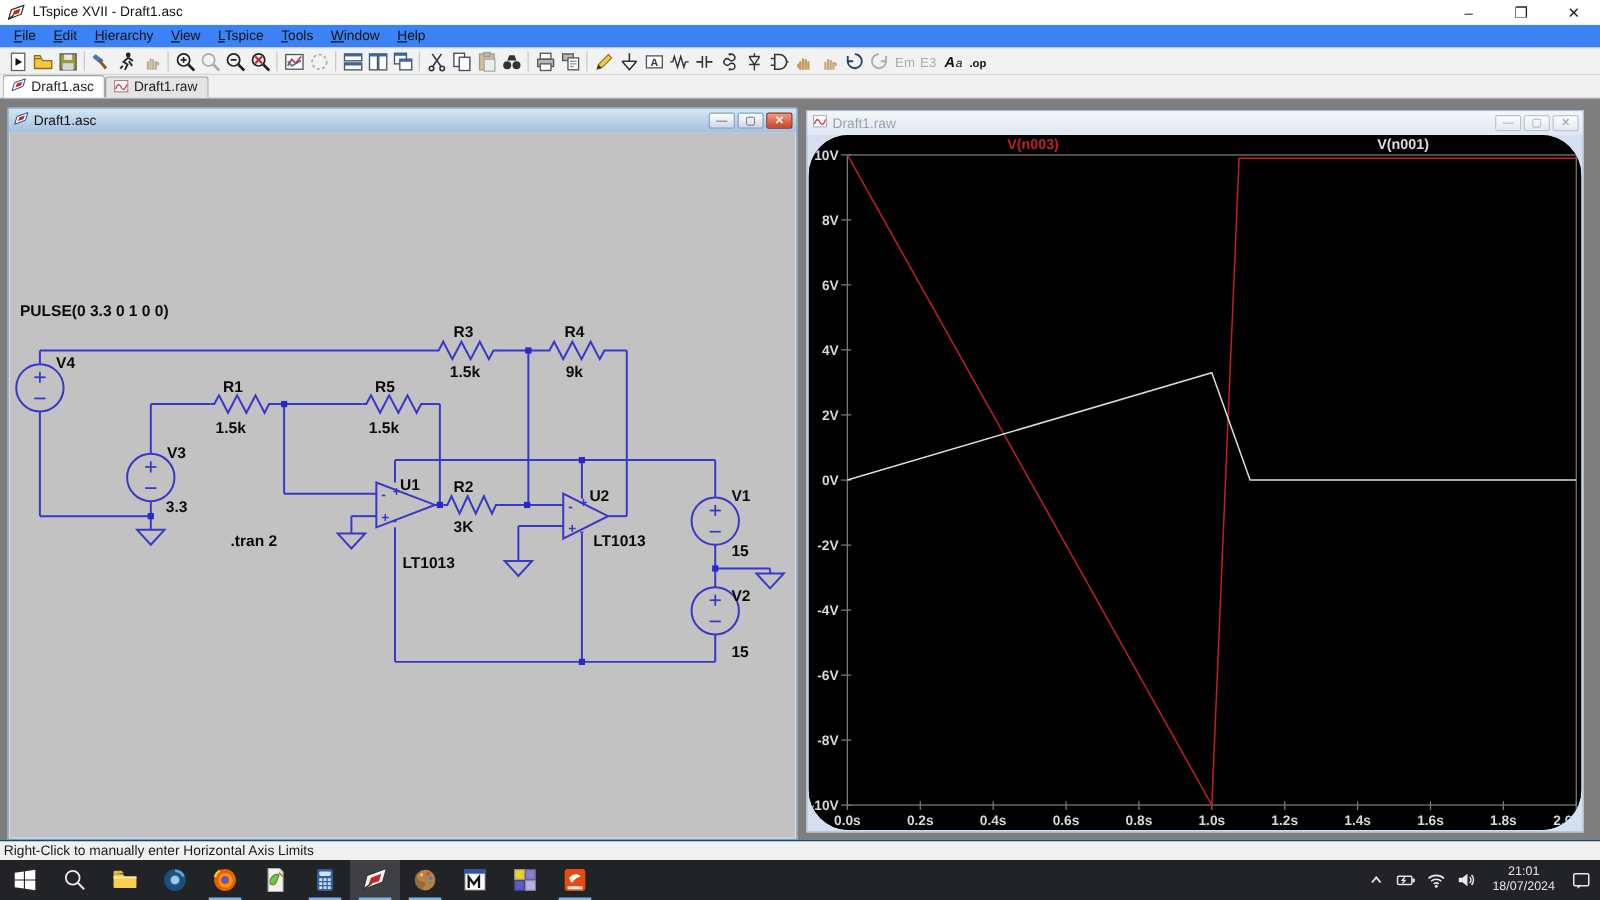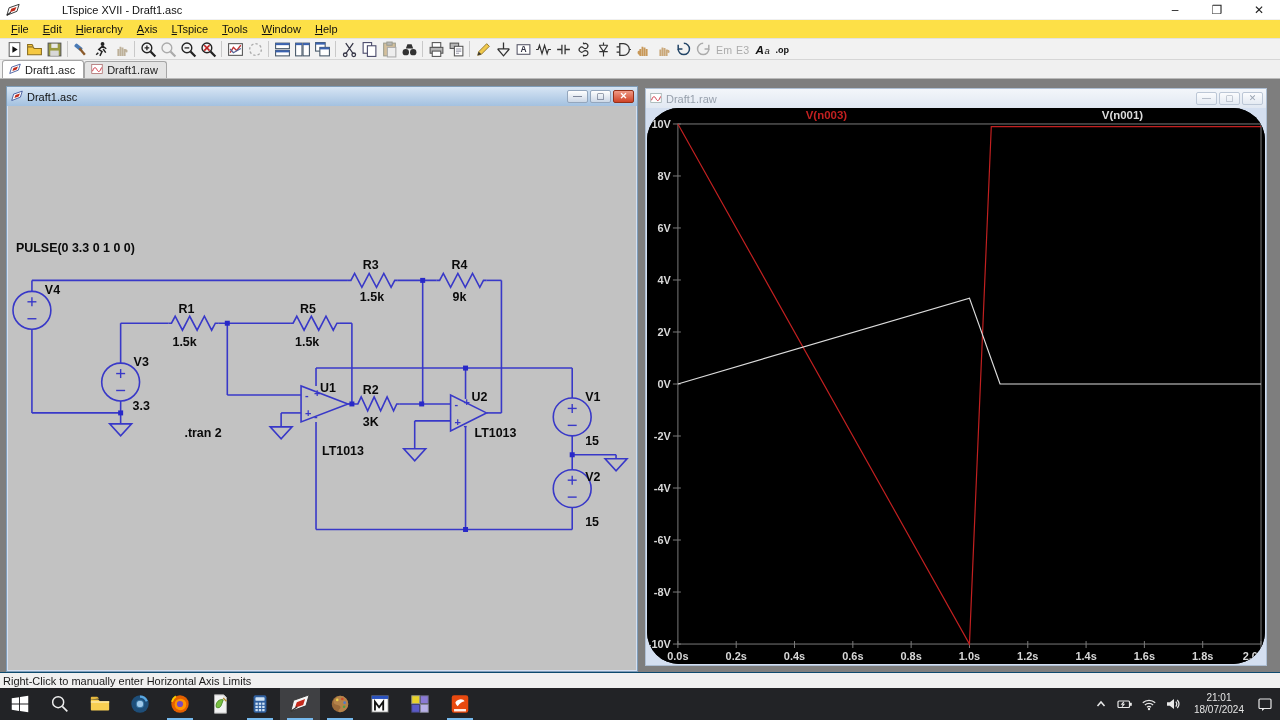--- a/index.html
+++ b/index.html
@@ -1,24 +1,24 @@
 <!DOCTYPE html>
 <html><head>
 <meta charset="utf-8">
 <style>
   html,body{margin:0;padding:0;background:#555;}
   *{box-sizing:border-box;font-family:"Liberation Sans",sans-serif;}
   #root{position:relative;width:1280px;height:720px;background:#808080;overflow:hidden;}
 
   
-  .titlebar{position:absolute;left:0;top:0;width:1280px;height:20px;background:#ffffff;display:flex;align-items:center;font-size:11px;color:#111;border-bottom:1px solid #f0f0f0;gap:36px;}
+  .titlebar{position:absolute;left:0;top:0;width:1280px;height:20px;background:#ffffff;display:flex;align-items:center;font-size:11px;color:#111;border-bottom:1px solid #f0f0f0;}
   .titlebar .appicon{margin:0 6px 0 6px;display:flex;}
   .win-controls{margin-left:auto;display:flex;height:100%;}
   .win-controls span{width:42px;text-align:center;font-size:12px;line-height:20px;color:#222;}
-  .menubar{position:absolute;left:0;top:20px;width:1280px;height:18px;background:#fde047;display:flex;align-items:center;font-size:11px;color:#111;padding-left:4px;}
+  .menubar{position:absolute;left:0;top:20px;width:1280px;height:18px;background:#3b82f6;display:flex;align-items:center;font-size:11px;color:#111;padding-left:4px;}
   .menu-item{display:inline-block;padding:2px 7px;}
   .menu-item::first-letter{text-decoration:underline;}
   .toolbar{position:absolute;left:0;top:38px;width:1280px;height:22px;background:#f2f2f2;border-top:1px solid #e2e2e2;border-bottom:1px solid #d6d6d6;display:flex;align-items:center;padding-left:4px;}
   .tbtn{width:20px;height:20px;display:flex;align-items:center;justify-content:center;}
   .tbtn.disabled{opacity:.8;}
   .tsep{width:1px;height:16px;background:#c9c9c9;margin:0 3px;}
   .tabbar{position:absolute;left:0;top:60px;width:1280px;height:19px;background:#f0f0f0;border-bottom:1px solid #b9b9b9;display:flex;align-items:flex-end;padding-left:2px;font-size:11px;}
   .tab{display:flex;align-items:center;gap:4px;padding:2px 8px 2px 6px;border:1px solid #a6a6a6;border-bottom:none;border-radius:3px 3px 0 0;background:#e4e4e4;color:#222;height:17px;}
   .tab.active{background:#ffffff;height:18px;}
 
@@ -66,21 +66,21 @@
       <span>–</span>
       <span>❐</span>
       <span>✕</span>
     </div>
   </div>
 
   <div class="menubar" id="menubar">
       <span class="menu-item">File</span>
       <span class="menu-item">Edit</span>
       <span class="menu-item">Hierarchy</span>
-      <span class="menu-item">Axis</span>
+      <span class="menu-item">View</span>
       <span class="menu-item">LTspice</span>
       <span class="menu-item">Tools</span>
       <span class="menu-item">Window</span>
       <span class="menu-item">Help</span>
     </div>
   <div class="toolbar" id="toolbar">
       <span class="tbtn">
         <svg width="17" height="17" viewBox="0 0 16 16">
           <rect x="3" y="1.5" width="10" height="13" fill="#fff" stroke="#666"></rect>
           <path d="M6 5l5 3-5 3z" fill="#111"></path>

